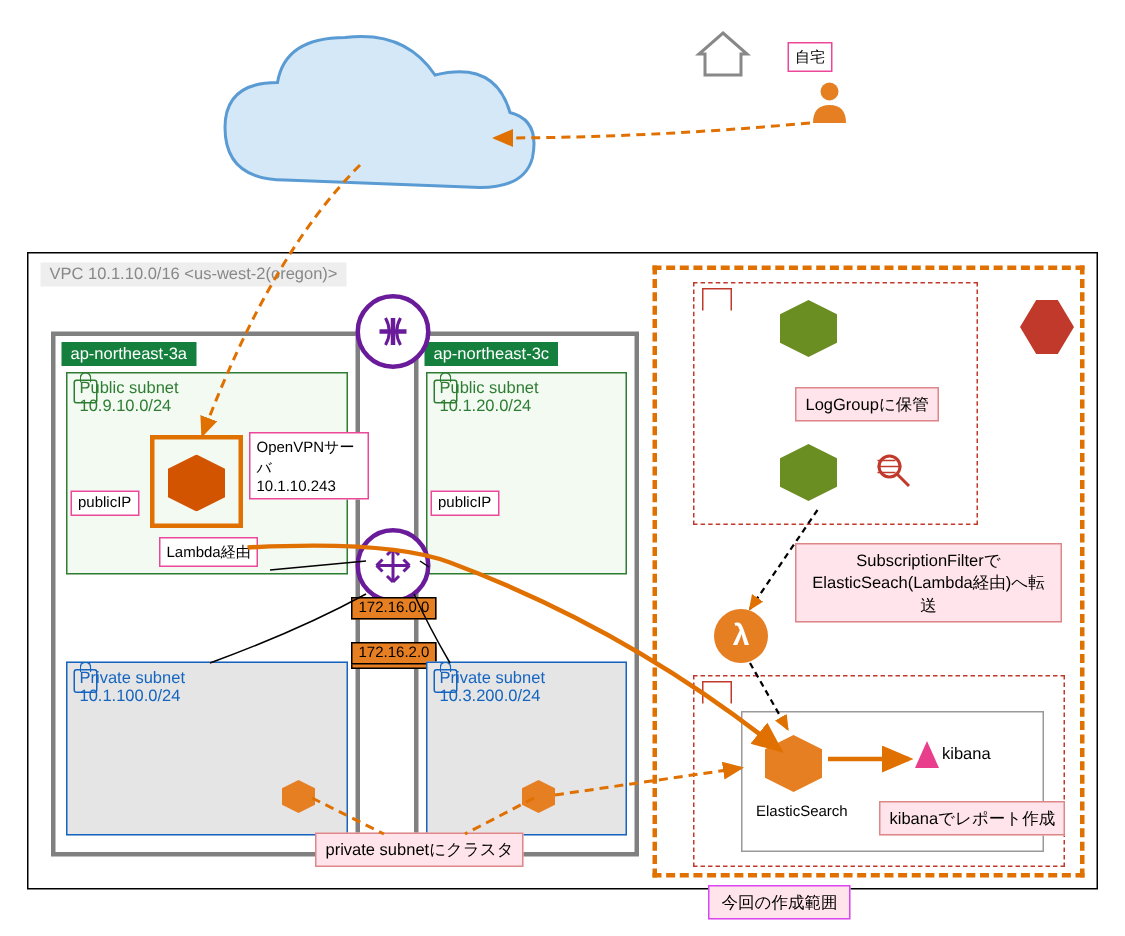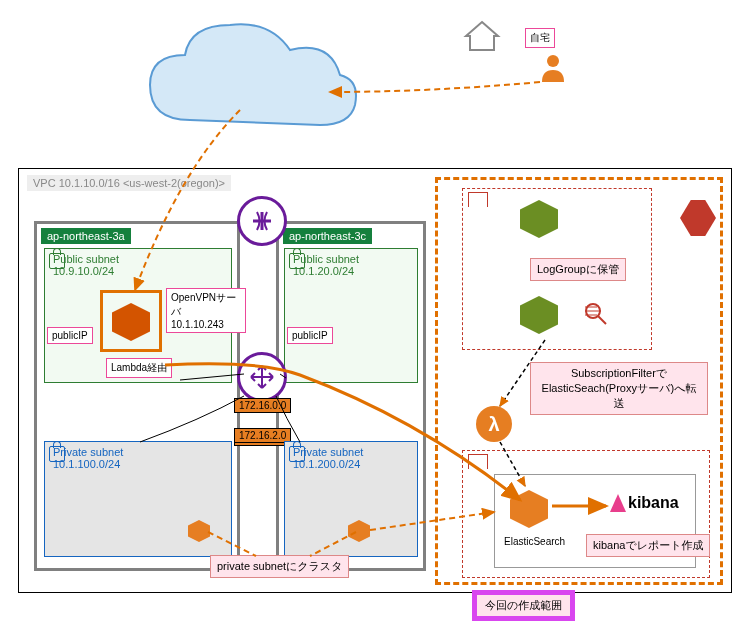--- a/index.html
+++ b/index.html
@@ -11,40 +11,40 @@
 .az-label{position:absolute;left:4px;top:4px;background:#15803d;color:#fff;padding:2px 6px}
 .subnet{border:1px solid #2e7d32;background:#f2faf2;padding:4px}
 .subnet-priv{border-color:#1565c0;background:#e5e5e5}
 .subnet-title{color:#2e7d32;font-size:11px;margin-left:4px}
 .subnet-priv .subnet-title{color:#1565c0}
 .lock{position:absolute;left:4px;top:4px;width:14px;height:14px;border:1px solid currentColor;border-radius:2px}
 .lock::before{content:"";position:absolute;left:3px;top:-6px;width:6px;height:6px;border:1px solid currentColor;border-bottom:none;border-radius:4px 4px 0 0}
 .lbl{position:absolute;background:#ffe4ec;border:1px solid #d88;padding:3px 6px;font-size:11px;white-space:nowrap}
 .small-lbl{position:absolute;background:#fff;border:1px solid #ec4899;padding:2px 4px;font-size:10px}
 .scope{border:3px dashed #e07000;left:435px;top:177px;width:288px;height:408px}
-.scope-lbl{position:absolute;left:472px;top:590px;background:#ffe4ec;border:5px solid #d946ef;padding:3px 8px}
+.scope-lbl{position:absolute;left:472px;top:590px;background:#ffe4ec;border:1px solid #d946ef;padding:3px 8px}
 .cloud{position:absolute;left:130px;top:10px;width:240px;height:140px}
 .cloud svg{width:100%;height:100%}
 .dashed-red{stroke:#e07000;stroke-width:2;stroke-dasharray:6 4;fill:none}
 .solid-red{stroke:#e07000;stroke-width:3;fill:none}
 .dashed-box{border:1px dashed #c0392b}
 .svc-icon{position:absolute;width:40px;height:40px}
 .cube{width:38px;height:38px;background:#d35400;clip-path:polygon(50% 0,100% 25%,100% 75%,50% 100%,0 75%,0 25%)}
 .cube.green{background:#6b8e23}
 .cube.orange{background:#e67e22}
 .cube.tiny{width:22px;height:22px}
 .lambda{width:36px;height:36px;border-radius:50%;background:#e67e22;color:#fff;display:flex;align-items:center;justify-content:center;font-size:20px;font-weight:bold}
 .cidr{position:absolute;background:#e67e22;color:#000;font-size:10px;padding:1px 4px;border:1px solid #000}
 .gateway{position:absolute;width:44px;height:44px;border-radius:50%;border:3px solid #6a1b9a;background:#fff;display:flex;align-items:center;justify-content:center}
 .gateway svg{width:26px;height:26px}
 .home{position:absolute}
 .person{position:absolute;width:30px;height:30px}
 .kibana-logo{position:absolute;display:flex;align-items:center;gap:2px}
 .kibana-logo .tri{width:0;height:0;border-left:8px solid transparent;border-right:8px solid transparent;border-bottom:18px solid #e83e8c}
-.kibana-txt{font-size:16px;font-weight:bold}
+.kibana-txt{font-size:11px;font-weight:normal}
 .es-box{position:absolute;border:1px solid #999;background:#fff;padding:6px}
 svg.wires{position:absolute;left:0;top:0;width:750px;height:624px;pointer-events:none}
 .arrowhead{fill:#e07000}
 .cw-tab{position:absolute;width:18px;height:14px;border:1px solid #c0392b;border-bottom:none}
 .es-magnify{position:absolute;width:28px;height:28px}
 .red-icon{width:36px;height:36px;background:#c0392b;clip-path:polygon(30% 0,70% 0,100% 50%,70% 100%,30% 100%,0 50%)}
 </style>
 </head>
 <body>
 <div class="canvas">
@@ -122,21 +122,21 @@
 <div class="box subnet subnet-priv" style="left:44px;top:441px;width:188px;height:116px">
 <span class="lock" style="color:#1565c0"></span>
 <div class="subnet-title"><span>Private subnet</span><br><span>10.1.100.0/24</span></div>
 </div>
 <div class="svc-icon" style="left:188px;top:520px">
       <div class="cube tiny orange"></div>
     </div>
 
 <div class="box subnet subnet-priv" style="left:284px;top:441px;width:134px;height:116px">
 <span class="lock" style="color:#1565c0"></span>
-<div class="subnet-title"><span>Private subnet</span><br><span>10.1.200.0/24</span></div>
+<div class="subnet-title"><span>Private subnet</span><br><span>10.3.200.0/24</span></div>
 </div>
 <div class="svc-icon" style="left:348px;top:520px">
       <div class="cube tiny orange"></div>
     </div>
 
 <div class="lbl" style="left:210px;top:555px">private subnetにクラスタ</div>
 
 <div class="box scope"></div>
 <div class="scope-lbl">今回の作成範囲</div>
 
@@ -156,21 +156,21 @@
         <line x1="3" y1="7" x2="15" y2="7" stroke="#c0392b" stroke-width="1"></line>
         <line x1="3" y1="15" x2="15" y2="15" stroke="#c0392b" stroke-width="1"></line>
       </svg>
 </div>
 <div class="lbl" style="left:530px;top:258px">LogGroupに保管</div>
 
 <div class="svc-icon" style="left:680px;top:200px">
       <div class="red-icon"></div>
     </div>
 
-<div class="lbl" style="left:530px;top:362px;white-space:normal;width:164px;text-align:center">SubscriptionFilterでElasticSeach(Proxyサーバ)へ転送</div>
+<div class="lbl" style="left:530px;top:362px;white-space:normal;width:164px;text-align:center">SubscriptionFilterでElasticSeach(Lambda経由)へ転送</div>
 
 <div class="svc-icon" style="left:476px;top:406px">
       <div class="lambda">λ</div>
     </div>
 
 <div class="box dashed-box" style="left:462px;top:450px;width:248px;height:128px"></div>
 <div class="cw-tab" style="left:468px;top:454px"></div>
 <div class="es-box" style="left:494px;top:474px;width:188px;height:80px"></div>
 <div class="svc-icon" style="left:510px;top:490px">
       <div class="cube orange"></div>

